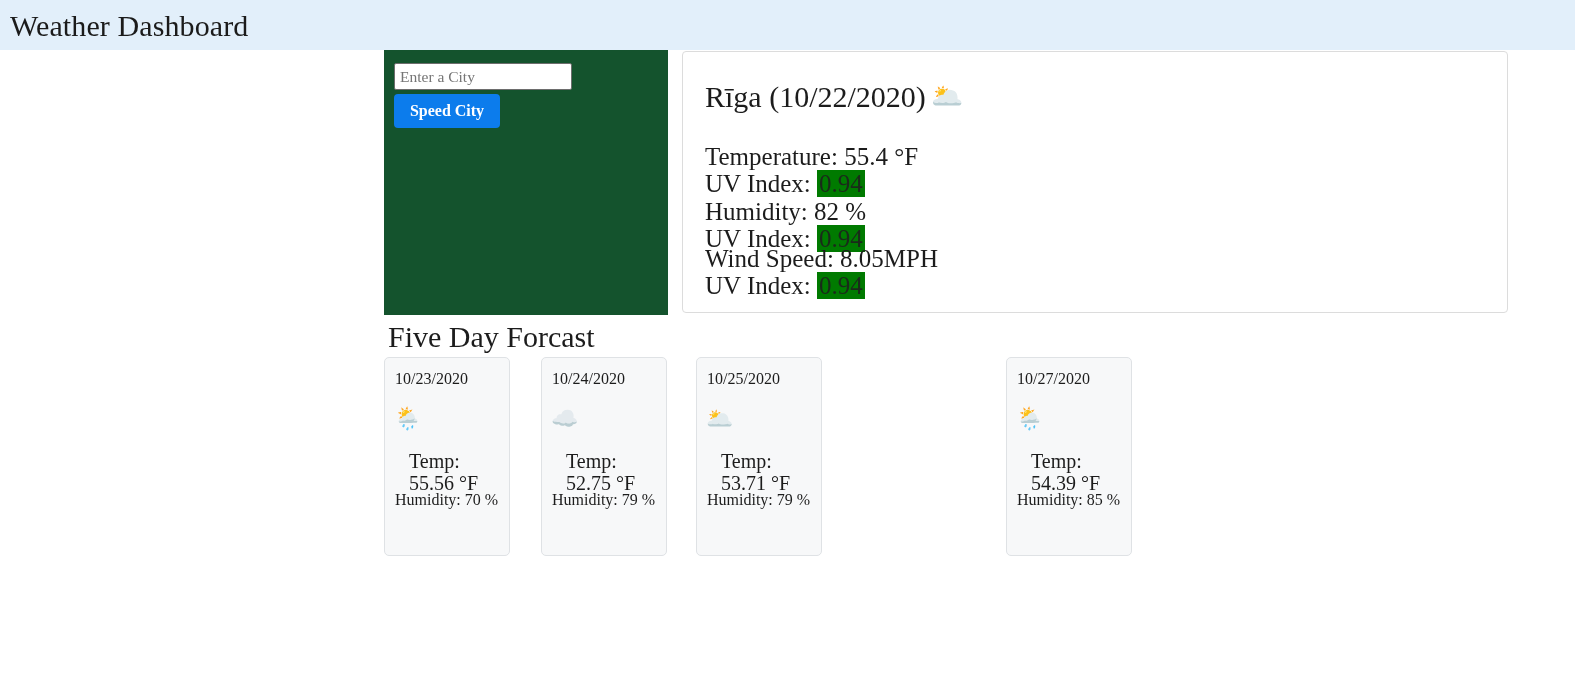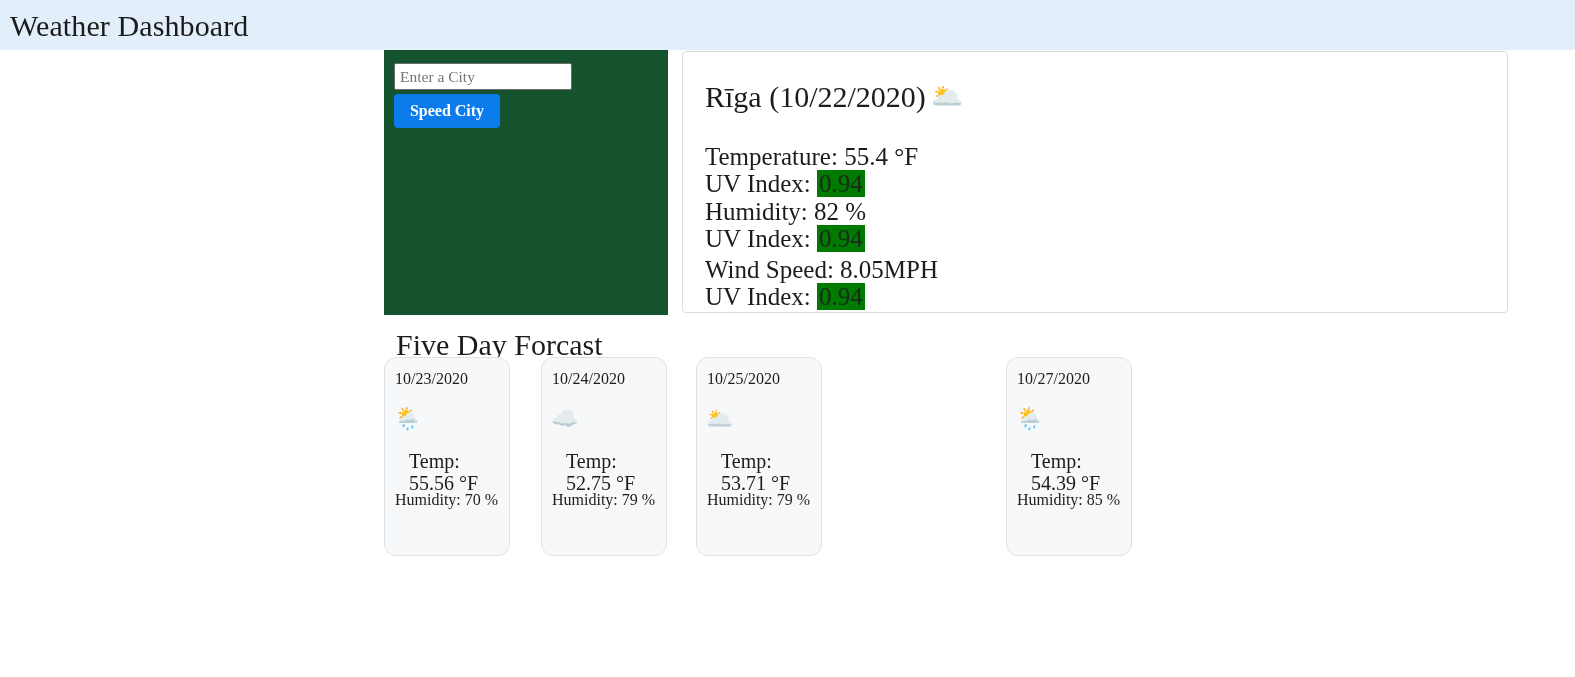--- a/index.html
+++ b/index.html
@@ -118,55 +118,55 @@
     position: absolute;
     left: 22px;
     font-size: 25px;
     line-height: 27px;
     color: #1c1c1c;
     white-space: nowrap;
     margin-top: 7px;
   }
   .stat-block.s1 { top: 84px; }
   .stat-block.s2 { top: 139px; }
-  .stat-block.s3 { top: 197px; }
+  .stat-block.s3 { top: 186px; }
   .uv-value {
     background: #007a00;
     color: #1a2a1a;
     padding: 0 2px;
   }
 
   
   .forecast-heading {
     position: absolute;
     left: 384px;
     top: 314px;
     font-size: 30px;
     line-height: 38px;
     font-weight: normal;
     color: #1c1c1c;
-    margin: 12px;
+    margin: 4px;
     white-space: nowrap;
   }
   .forecast-row {
     position: absolute;
     left: 384px;
     top: 357px;
     width: 1000px;
     height: 200px;
   }
   .forecast-card {
     position: absolute;
     top: 0;
     width: 126px;
     height: 199px;
     box-sizing: border-box;
     background: #f7f8f9;
     border: 1px solid #dfe2e5;
-    border-radius: 12px;
+    border-radius: 5px;
   }
   .forecast-card .fc-date {
     position: absolute;
     left: 10px;
     top: 11px;
     font-size: 16px;
     line-height: 20px;
     color: #1c1c1c;
     white-space: nowrap;
   }

